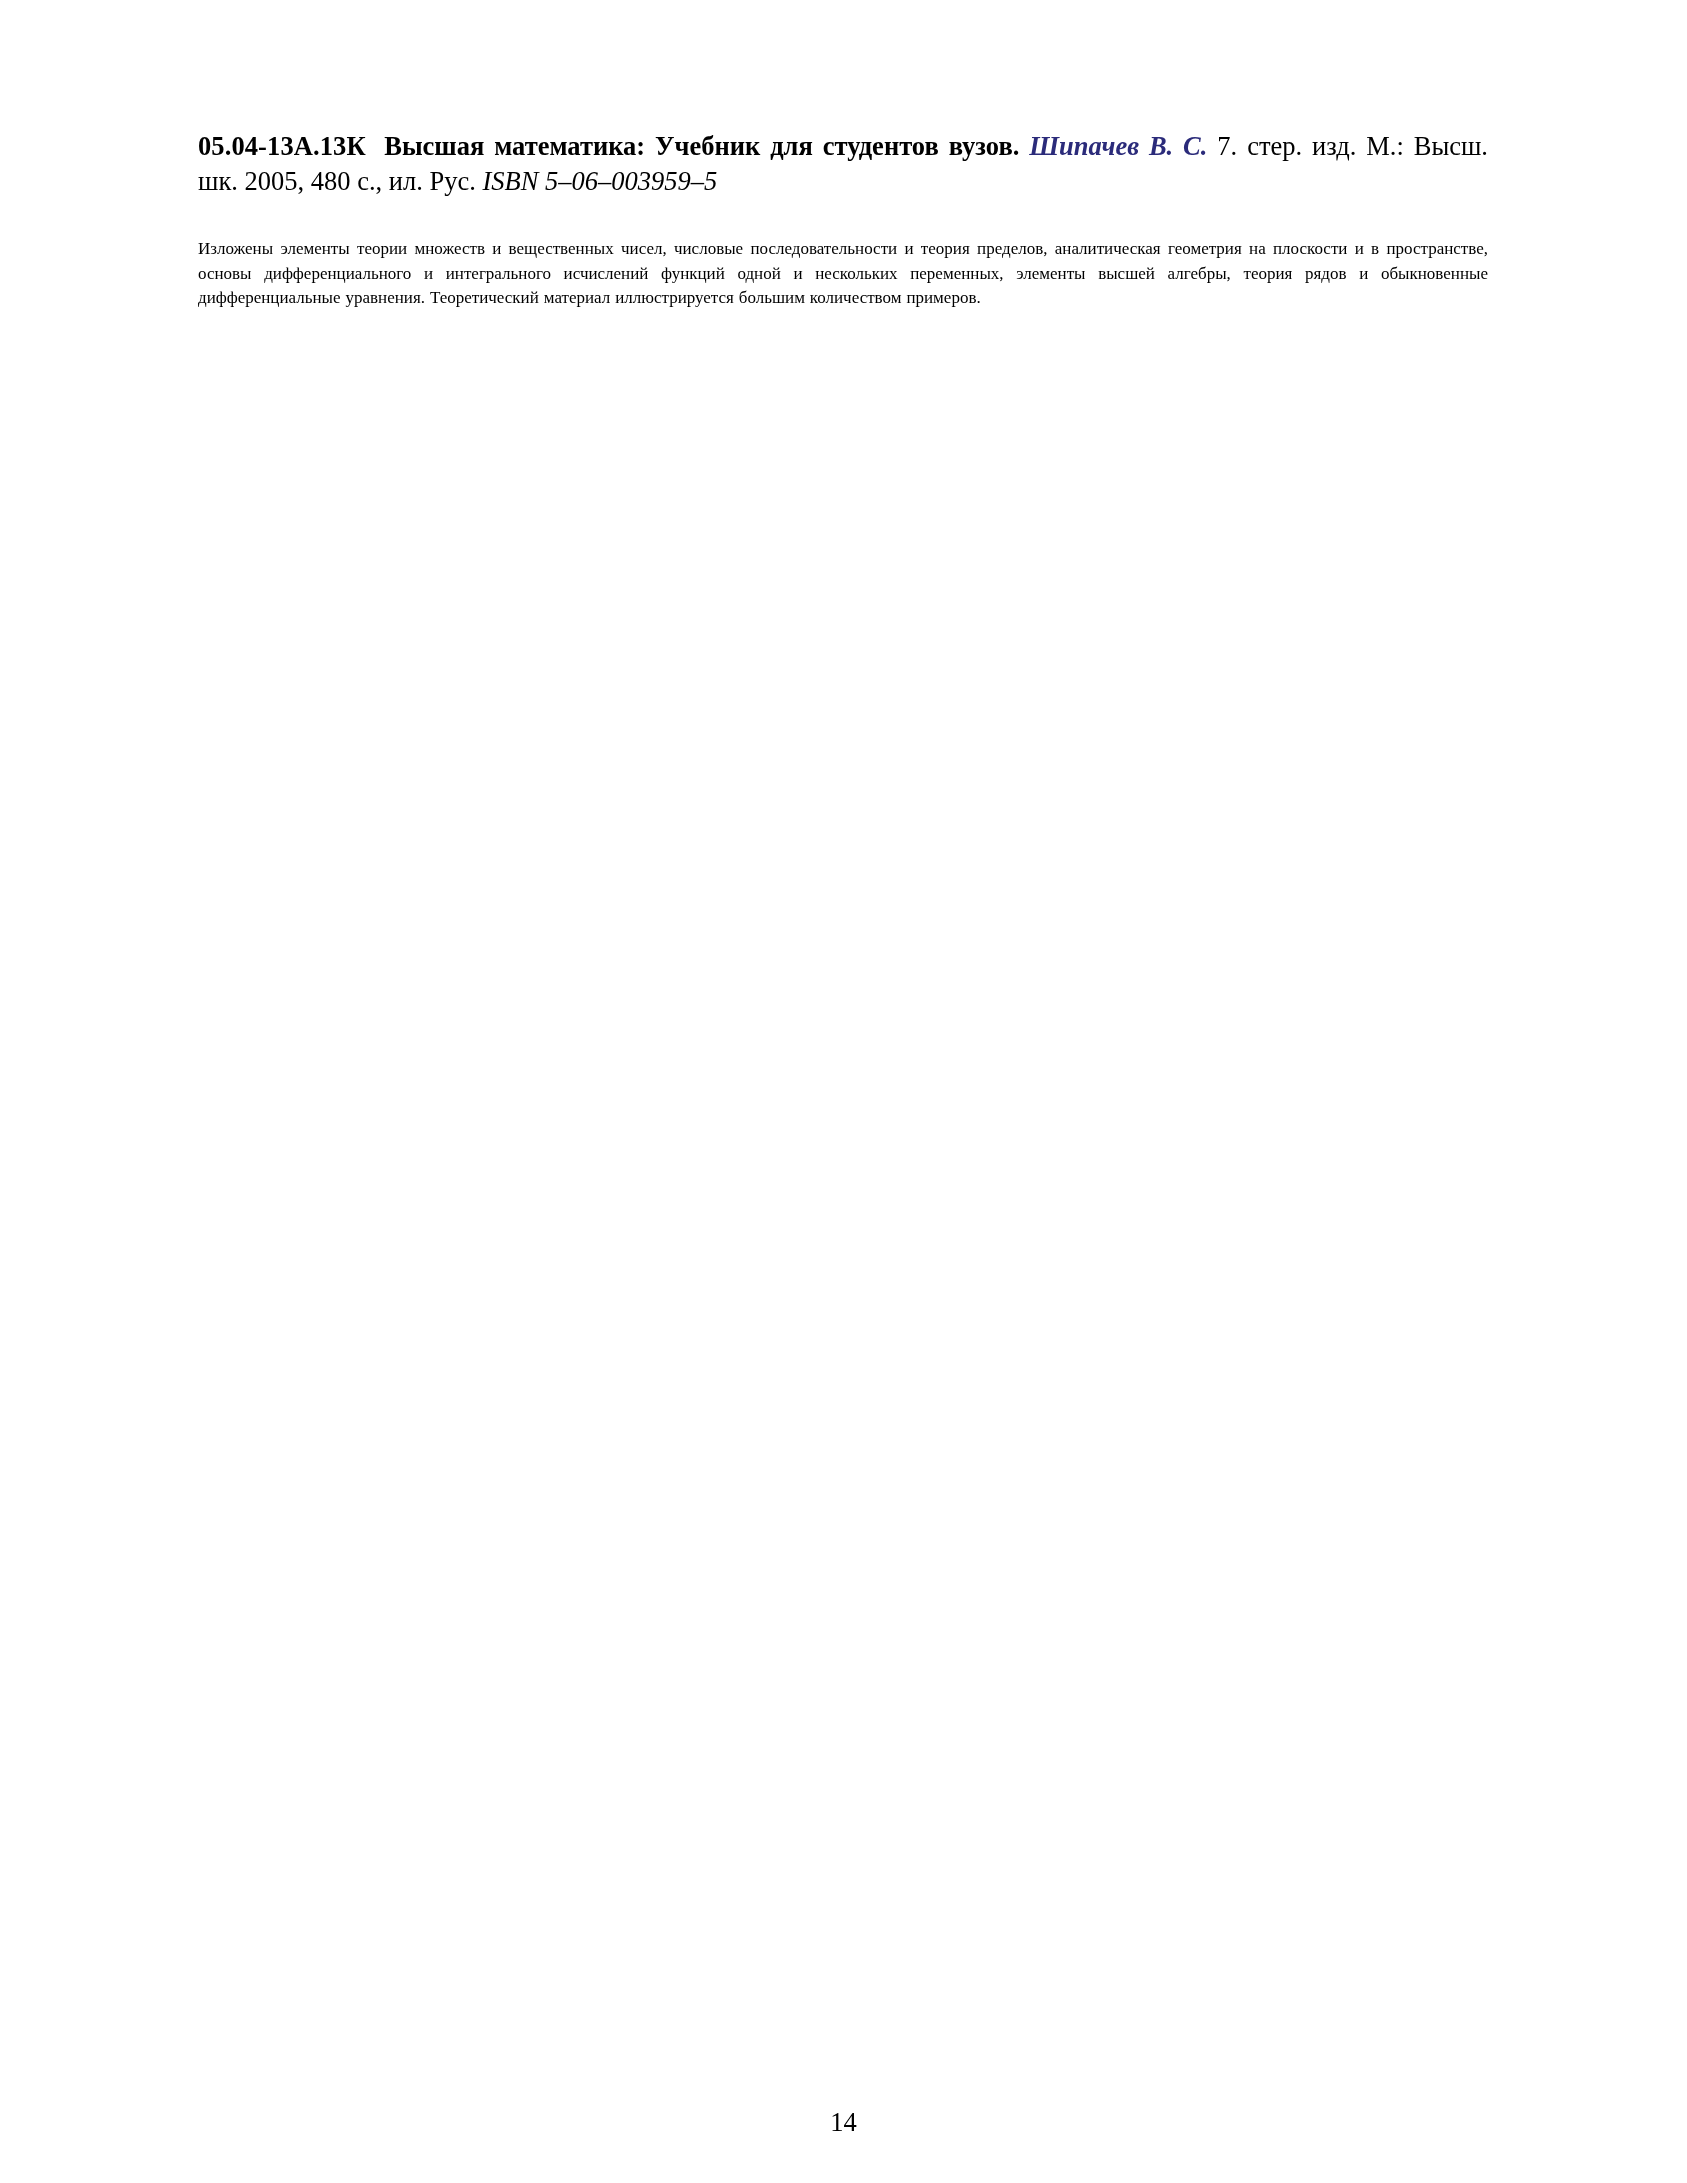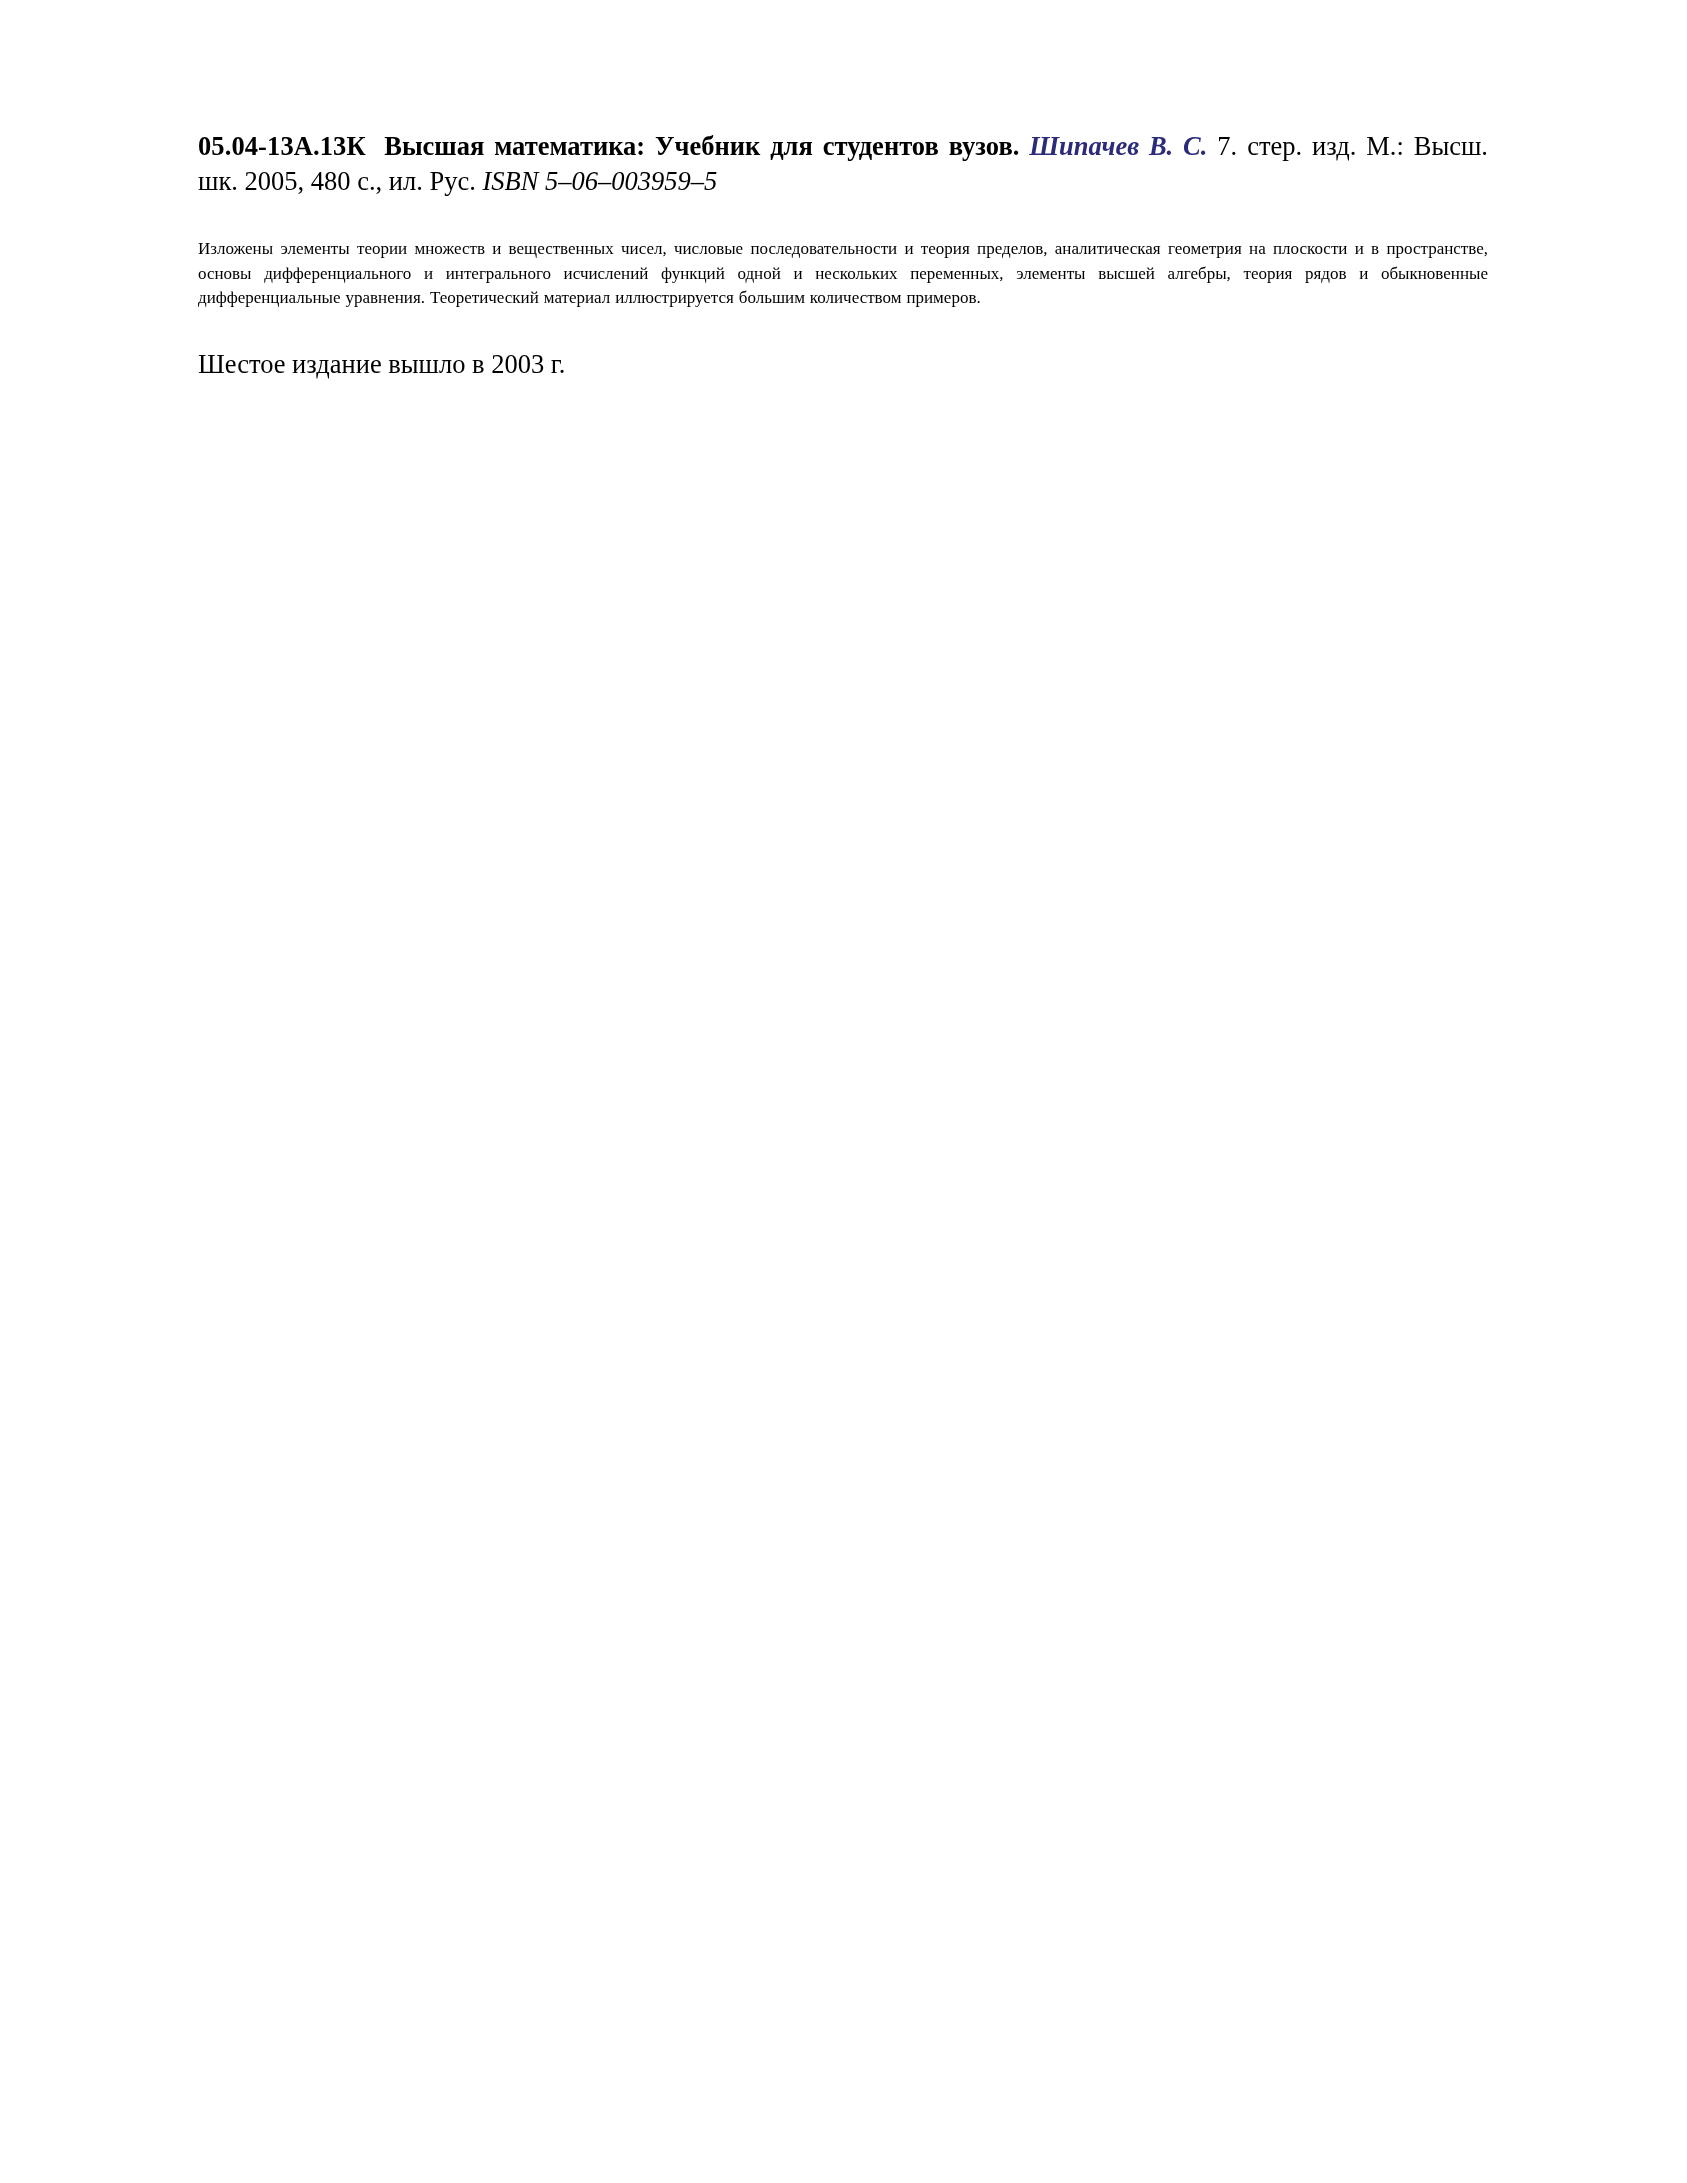--- a/index.html
+++ b/index.html
@@ -101,19 +101,21 @@
 
     <div class="entry">
       <span class="code">05.04-13А.13К</span><span class="gap"></span><span class="title">Высшая математика: Учебник для студентов вузов.</span>
       <span class="author">Шипачев В. С.</span>
       <span class="imprint">7. стер. изд. М.: Высш. шк. 2005, 480 с., ил. Рус.</span>
       <span class="isbn">ISBN 5–06–003959–5</span>
     </div>
 
     <div class="abstract">Изложены элементы теории множеств и вещественных чисел, числовые последовательности и теория пределов, аналитическая геометрия на плоскости и в пространстве, основы дифференциального и интегрального исчислений функций одной и нескольких переменных, элементы высшей алгебры, теория рядов и обыкновенные дифференциальные уравнения. Теоретический материал иллюстрируется большим количеством примеров.</div>
 
-    <div class="note">Шестое издание вышло в 2003 г.</div>
 
   </div>
 
+  <div class="footer">
+    <span>14</span>
+  </div>
 
 </div>
 
 
 </body></html>

